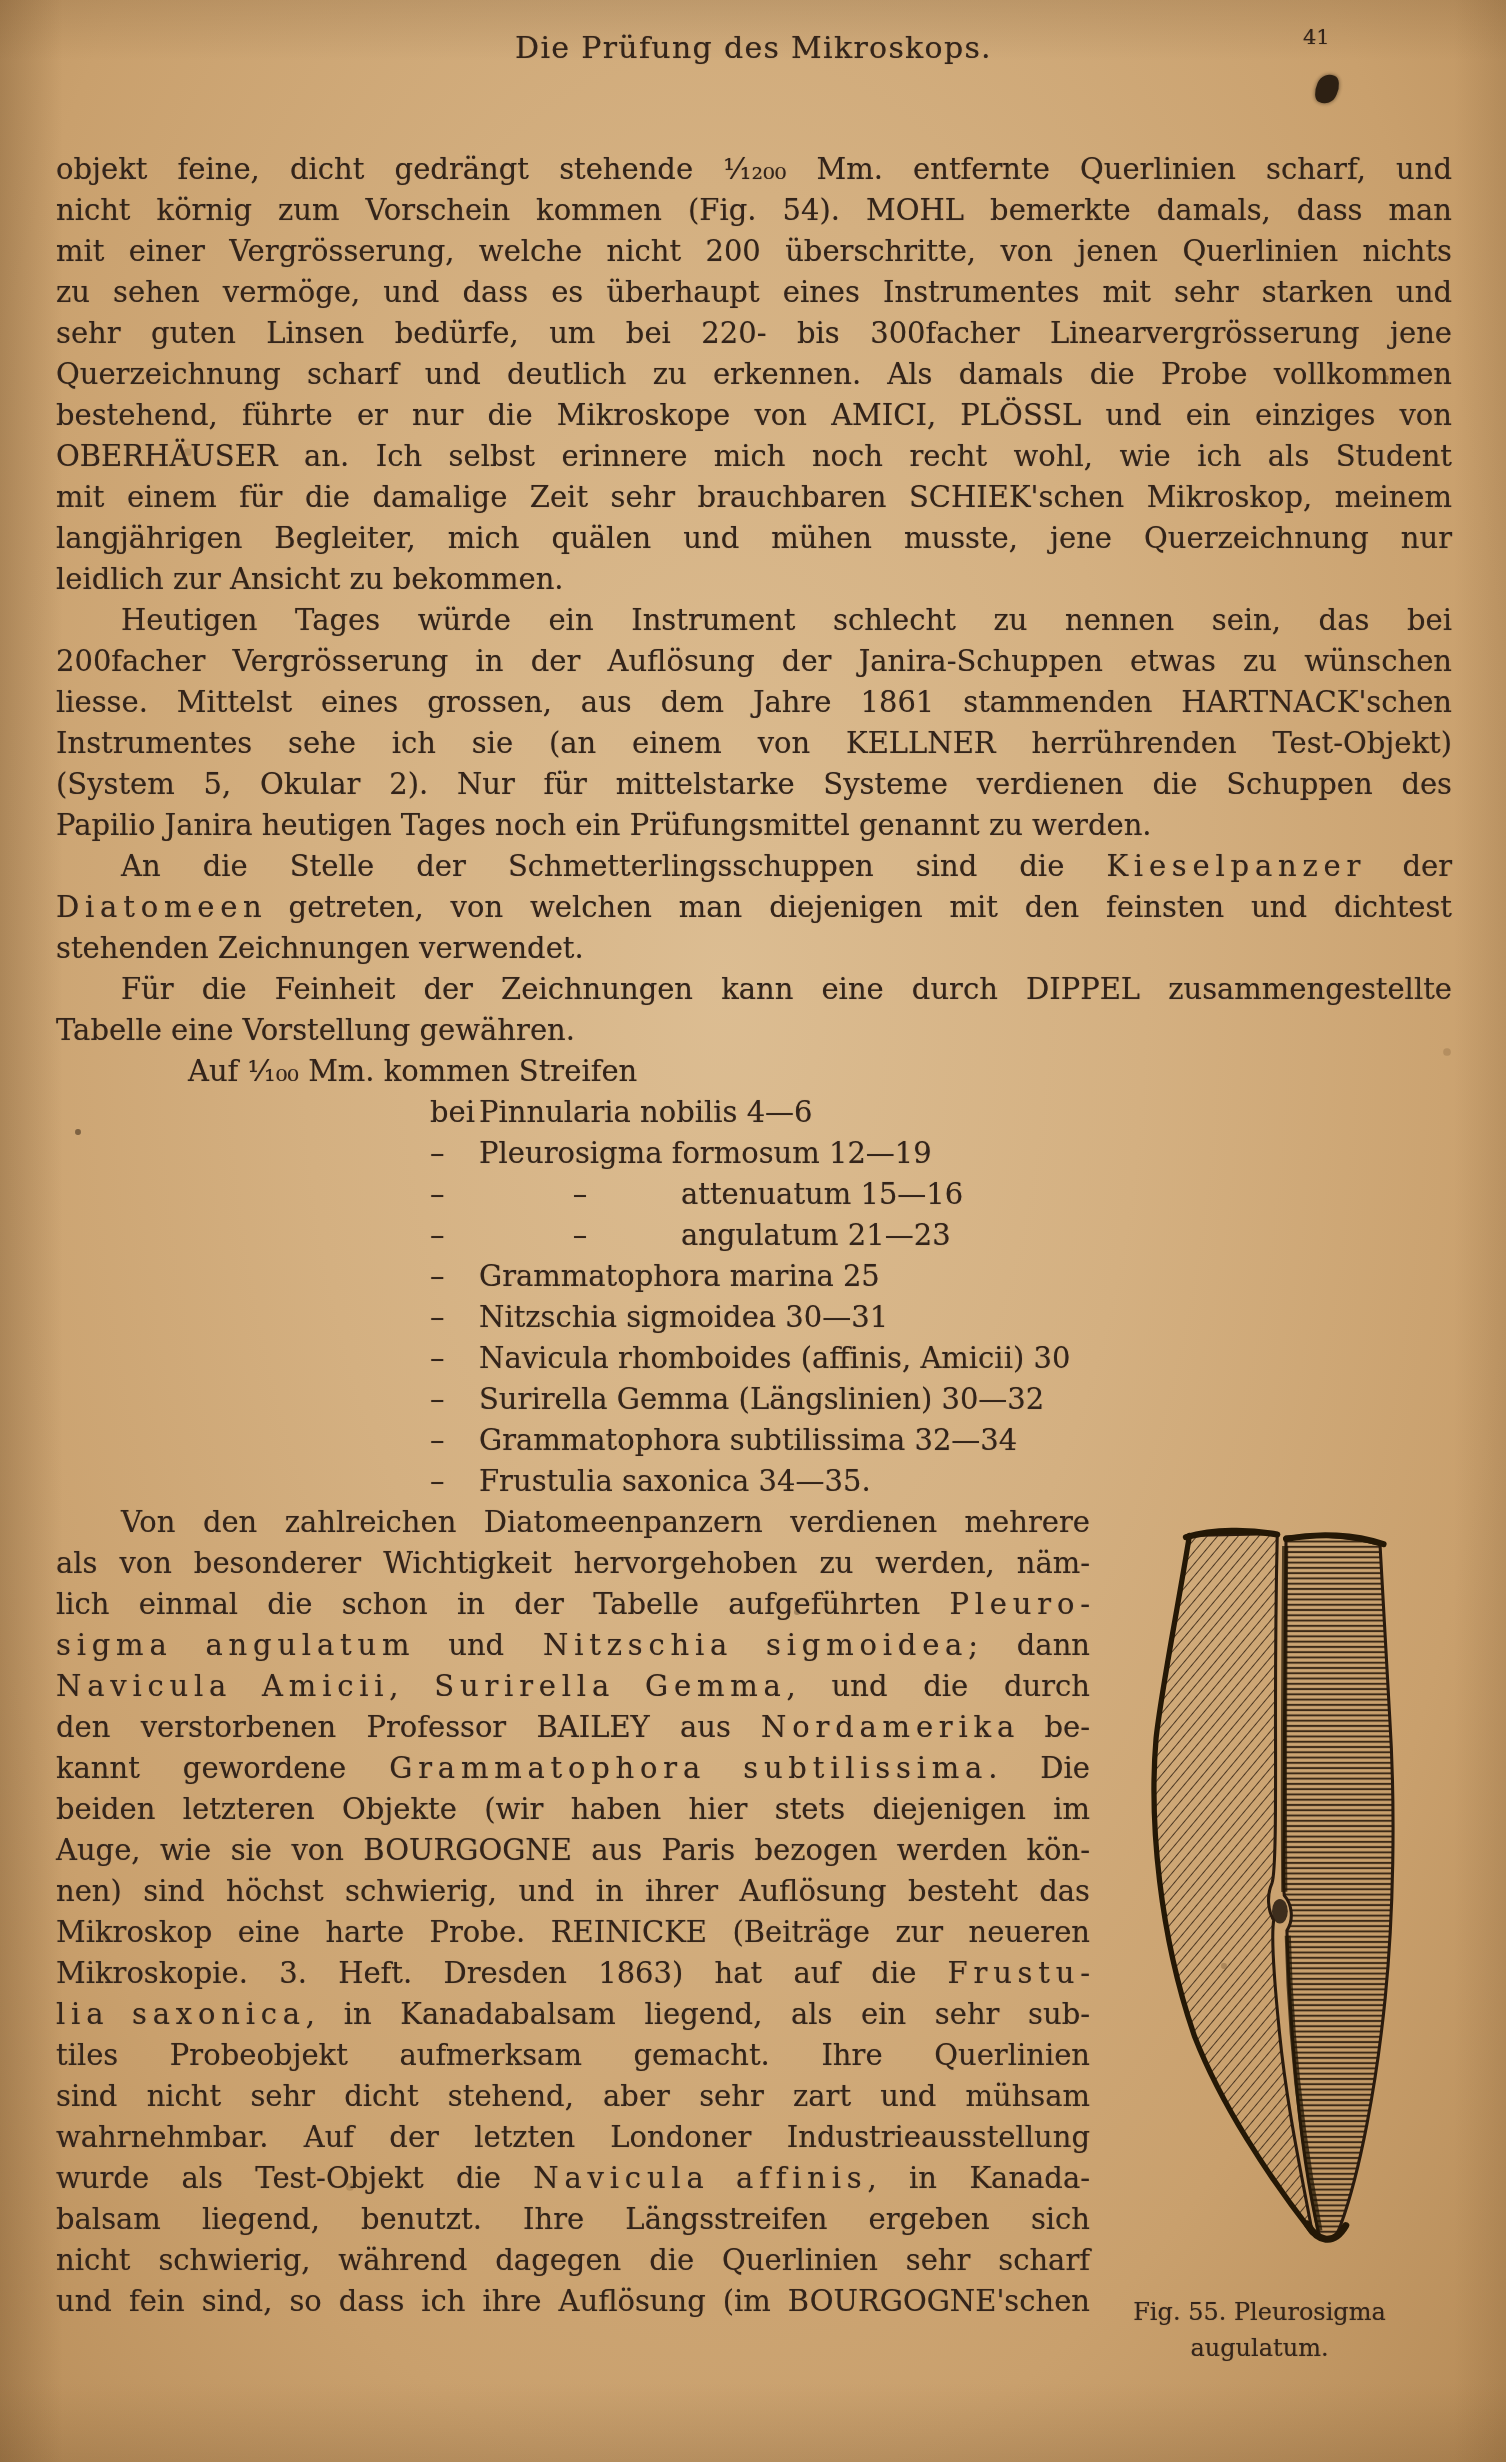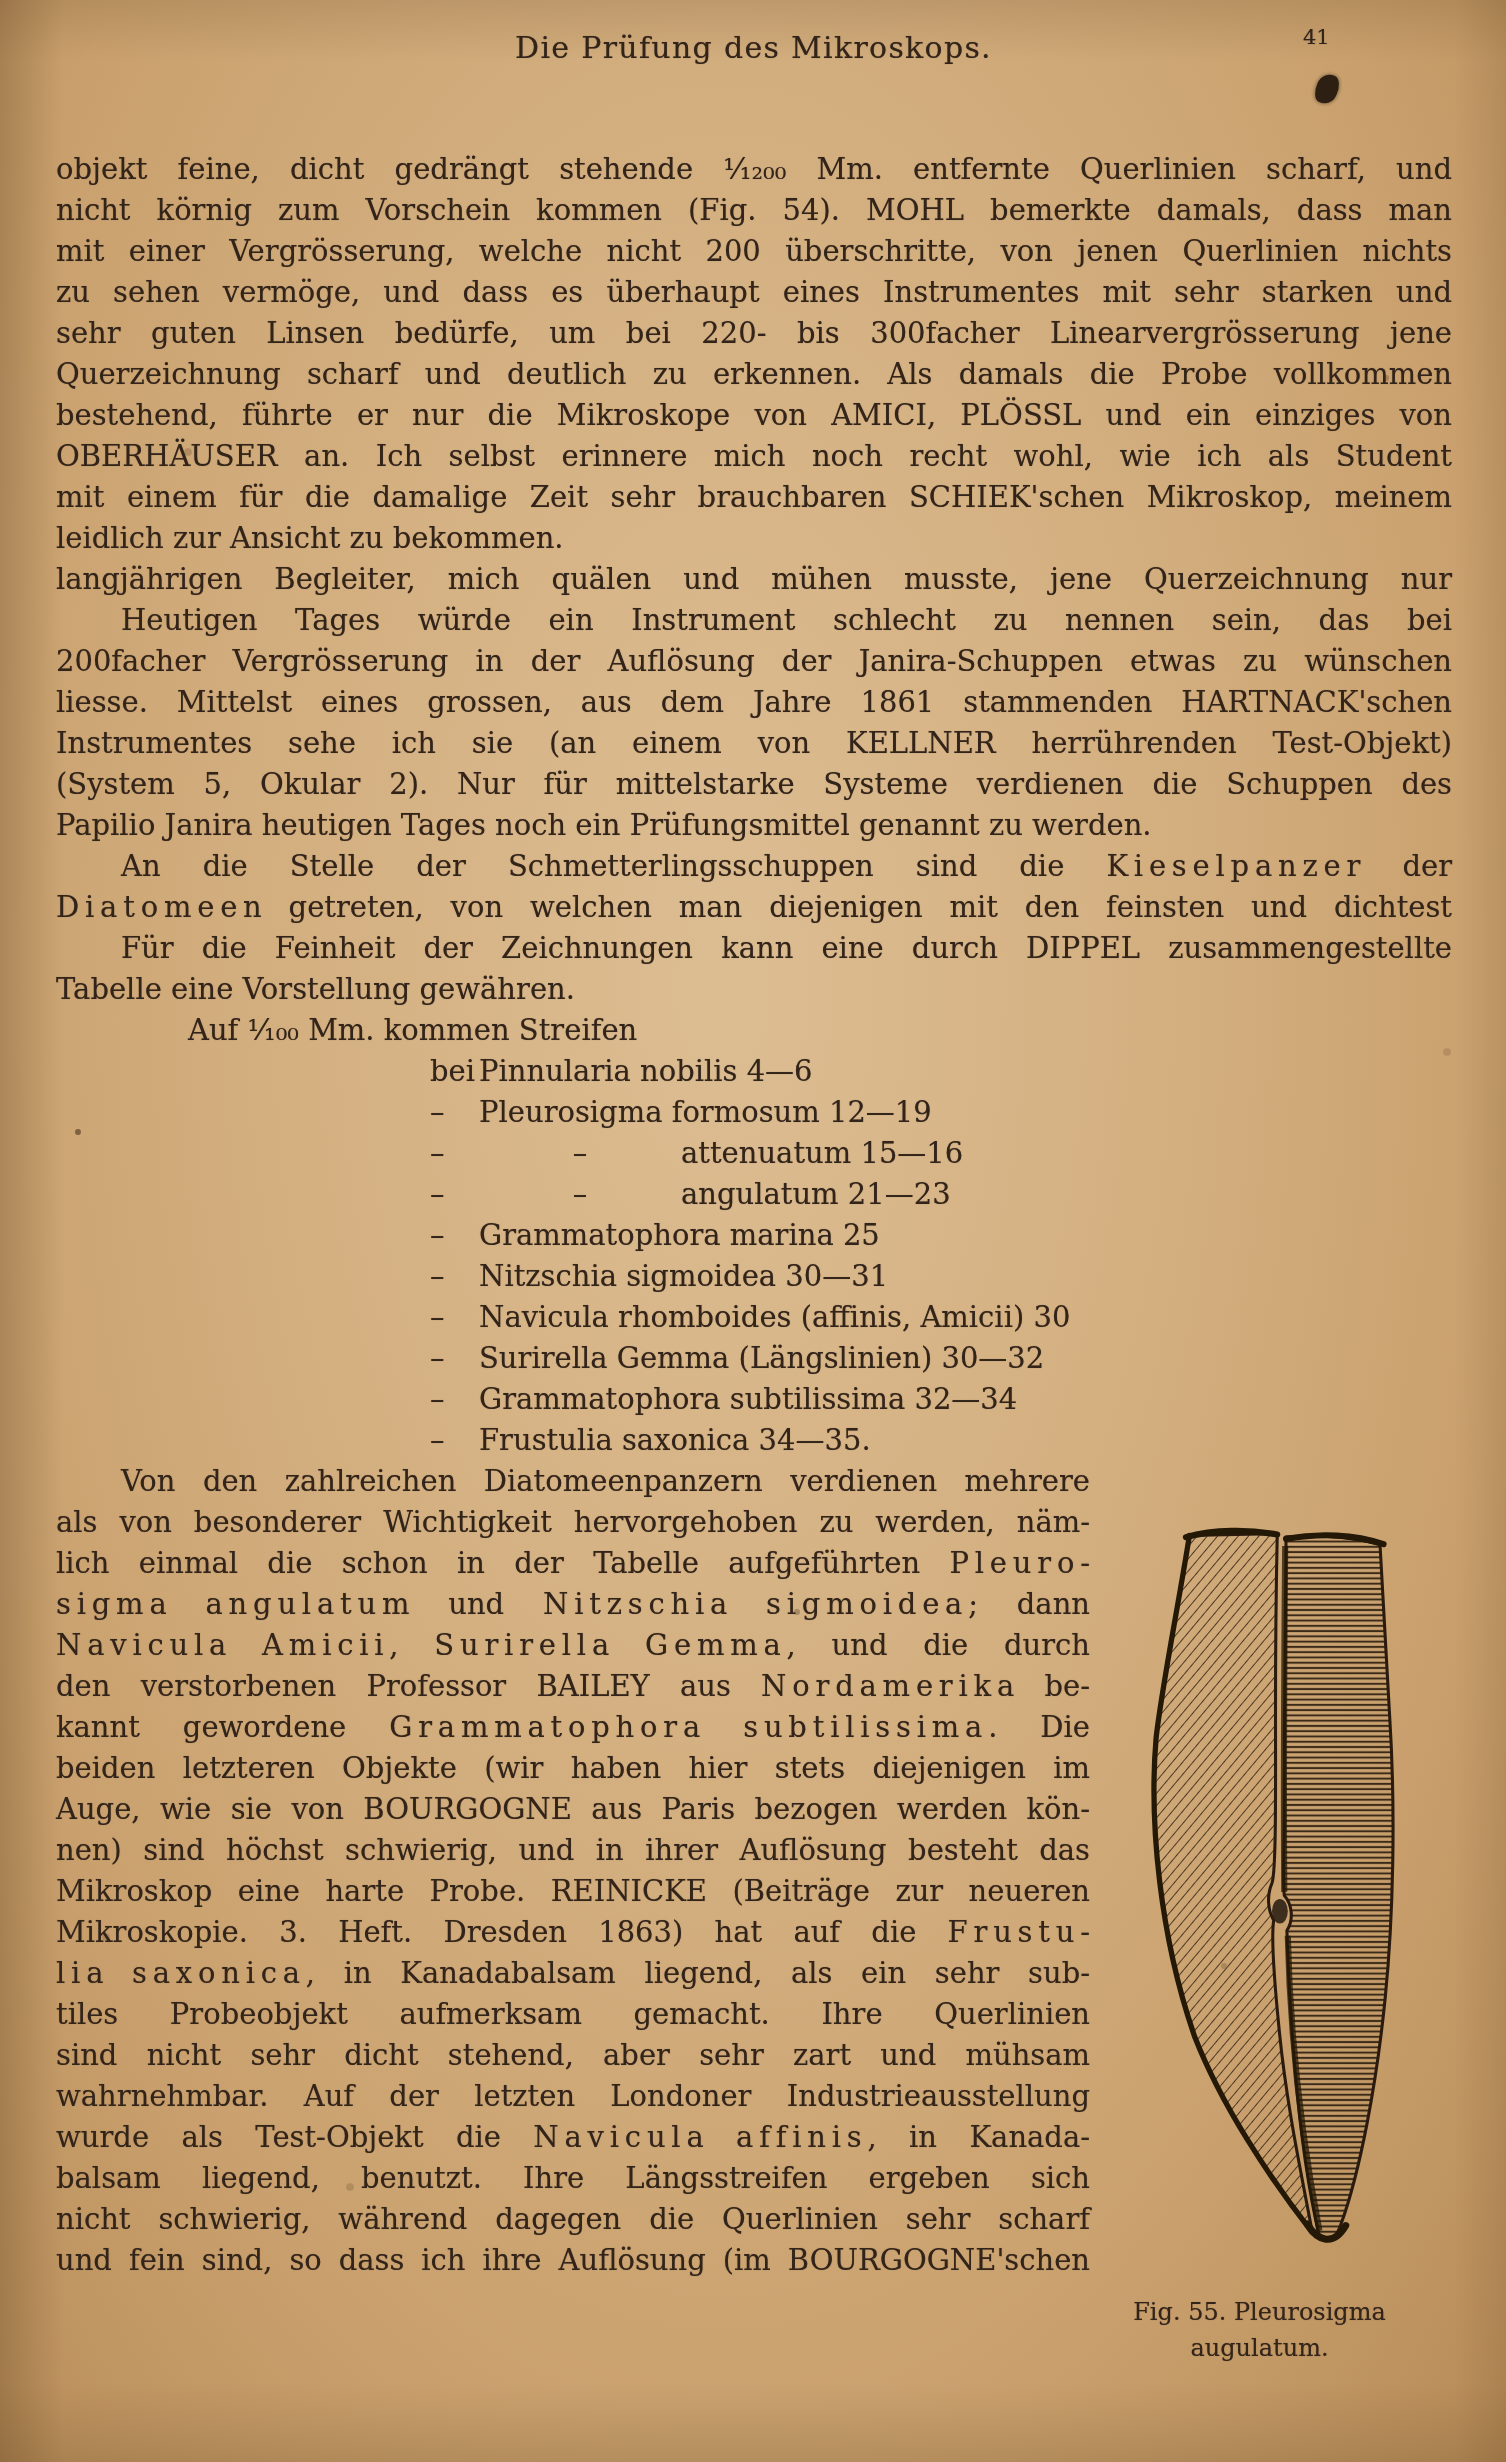--- a/index.html
+++ b/index.html
@@ -82,30 +82,31 @@
     <div id="body-lines">
         <div class="line jl">objekt feine, dicht gedrängt stehende ¹⁄₁₂₀₀ Mm. entfernte Querlinien scharf, und</div>
         <div class="line jl">nicht körnig zum Vorschein kommen (Fig. 54).  MOHL bemerkte damals, dass man</div>
         <div class="line jl">mit einer Vergrösserung, welche nicht 200 überschritte, von jenen Querlinien nichts</div>
         <div class="line jl">zu sehen vermöge, und dass es überhaupt eines Instrumentes mit sehr starken und</div>
         <div class="line jl">sehr guten Linsen bedürfe, um bei 220- bis 300facher Linearvergrösserung jene</div>
         <div class="line jl">Querzeichnung scharf und deutlich zu erkennen.  Als damals die Probe vollkommen</div>
         <div class="line jl">bestehend, führte er nur die Mikroskope von AMICI, PLÖSSL und ein einziges von</div>
         <div class="line jl">OBERHÄUSER an.  Ich selbst erinnere mich noch recht wohl, wie ich als Student</div>
         <div class="line jl">mit einem für die damalige Zeit sehr brauchbaren SCHIEK'schen Mikroskop, meinem</div>
+        <div class="line jl">langjährigen Begleiter, mich quälen und mühen musste, jene Querzeichnung nur</div>
         <div class="line">leidlich zur Ansicht zu bekommen.</div>
-        <div class="line jl">langjährigen Begleiter, mich quälen und mühen musste, jene Querzeichnung nur</div>
         <div class="line jl ind">Heutigen Tages würde ein Instrument schlecht zu nennen sein, das bei</div>
         <div class="line jl">200facher Vergrösserung in der Auflösung der Janira-Schuppen etwas zu wünschen</div>
         <div class="line jl">liesse.  Mittelst eines grossen, aus dem Jahre 1861 stammenden HARTNACK'schen</div>
         <div class="line jl">Instrumentes sehe ich sie (an einem von KELLNER herrührenden Test-Objekt)</div>
         <div class="line jl">(System 5, Okular 2).  Nur für mittelstarke Systeme verdienen die Schuppen des</div>
         <div class="line">Papilio Janira heutigen Tages noch ein Prüfungsmittel genannt zu werden.</div>
         <div class="line jl ind">An die Stelle der Schmetterlingsschuppen sind die K i e s e l p a n z e r der</div>
         <div class="line jl">D i a t o m e e n getreten, von welchen man diejenigen mit den feinsten und dichtest</div>
+        <div class="line">stehenden Zeichnungen verwendet.</div>
         <div class="line jl ind">Für die Feinheit der Zeichnungen kann eine durch DIPPEL zusammengestellte</div>
         <div class="line">Tabelle eine Vorstellung gewähren.</div>
         <div class="line ind2">Auf ¹⁄₁₀₀ Mm. kommen Streifen</div>
       </div>
     <div id="dippel-table">
         <div class="trow"><span class="m1">bei</span><span>Pinnularia nobilis 4—6</span></div>
         <div class="trow"><span class="m1">–</span><span>Pleurosigma formosum 12—19</span></div>
         <div class="trow"><span class="m1">–</span><span class="m2">–</span><span>attenuatum 15—16</span></div>
         <div class="trow"><span class="m1">–</span><span class="m2">–</span><span>angulatum 21—23</span></div>
         <div class="trow"><span class="m1">–</span><span>Grammatophora marina 25</span></div>

